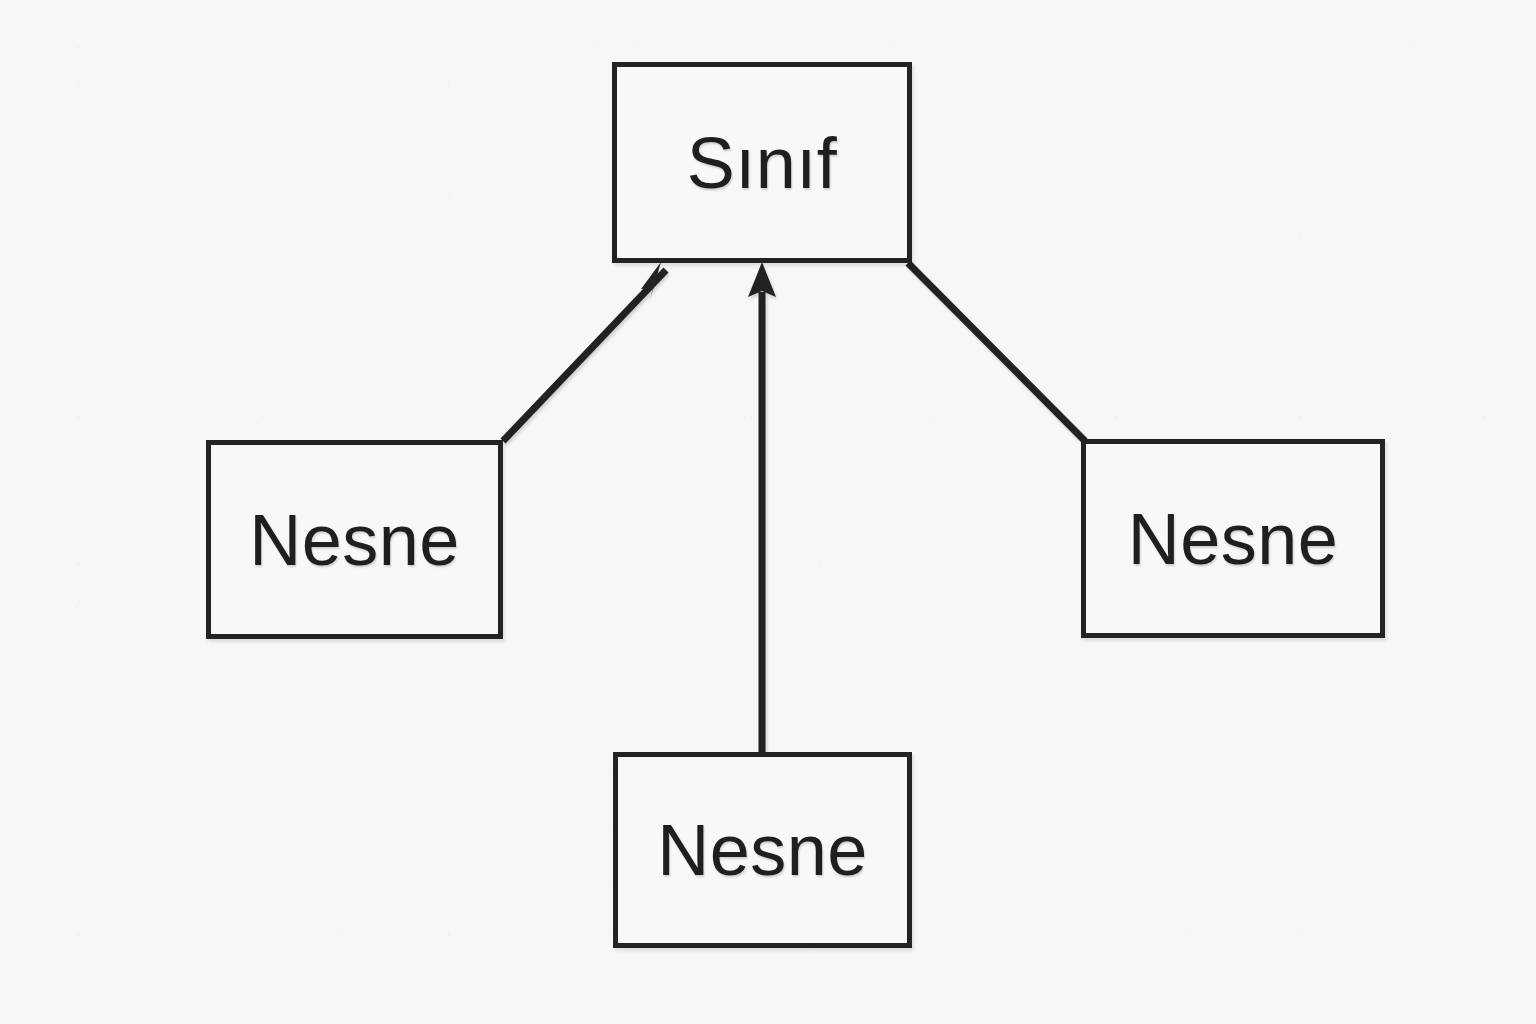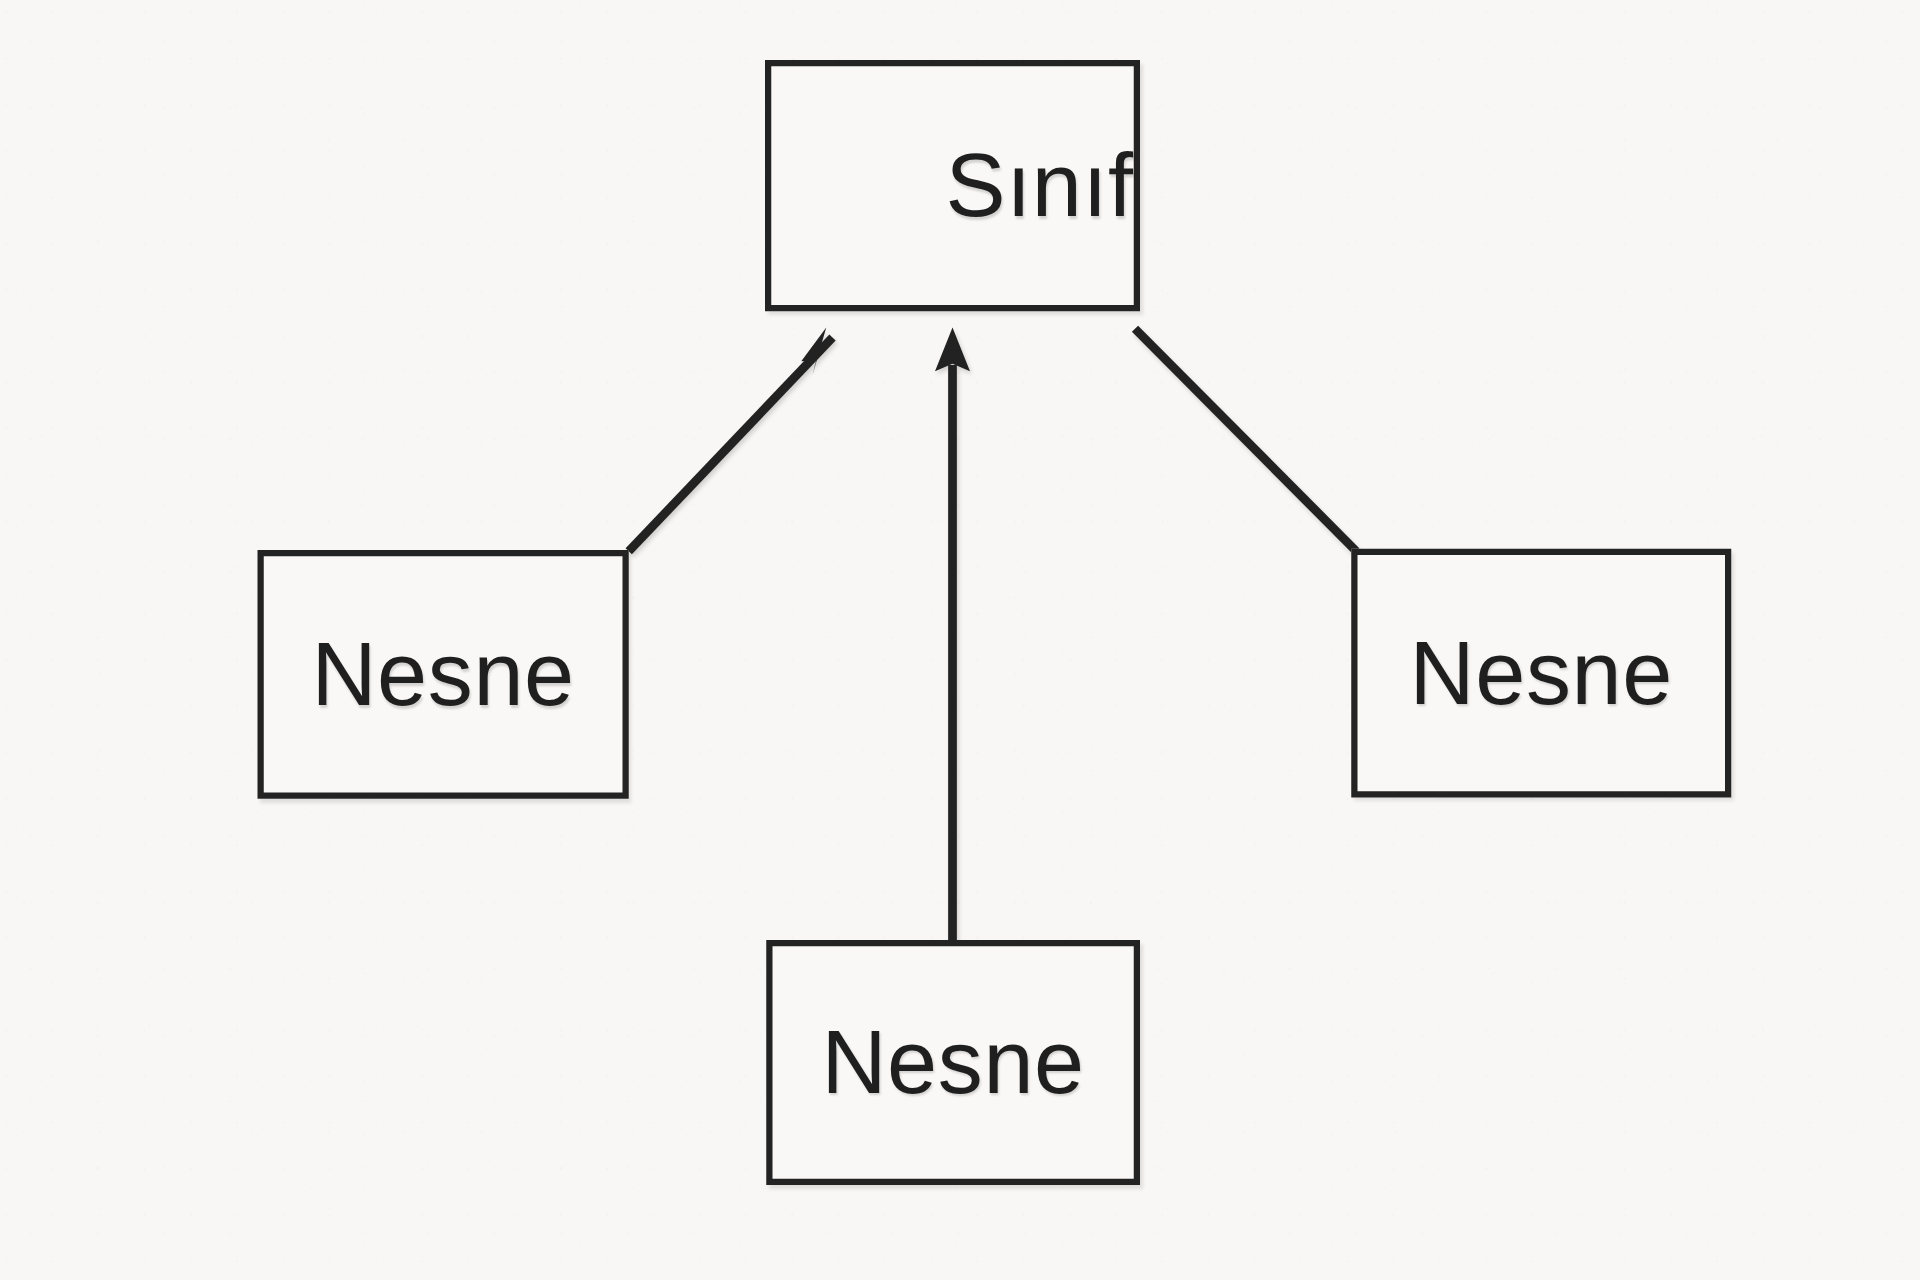--- a/index.html
+++ b/index.html
@@ -54,21 +54,21 @@
     font-weight: 400;
     font-size: 72px;
     line-height: 1;
     letter-spacing: 0.5px;
     text-shadow: 1px 2px 2px rgba(0,0,0,0.16);
     user-select: none;
     white-space: nowrap;
   }
 
   
-  #node-sinif       { left: 612px;  top: 48px;  width: 300px; height: 201px; justify-content: flex-end; }
+  #node-sinif       { left: 612px;  top: 62px;  width: 300px; height: 201px; }
   #node-nesne-left  { left: 206px;  top: 440px; width: 297px; height: 199px; }
   #node-nesne-right { left: 1081px; top: 439px; width: 304px; height: 199px; }
   #node-nesne-bottom{ left: 613px;  top: 752px; width: 299px; height: 196px; }
 </style>
 </head>
 <body>
 
 <div id="diagram-canvas">
 
   <svg id="edge-layer" viewBox="0 0 1536 1024" width="1536" height="1024" xmlns="http://www.w3.org/2000/svg">

